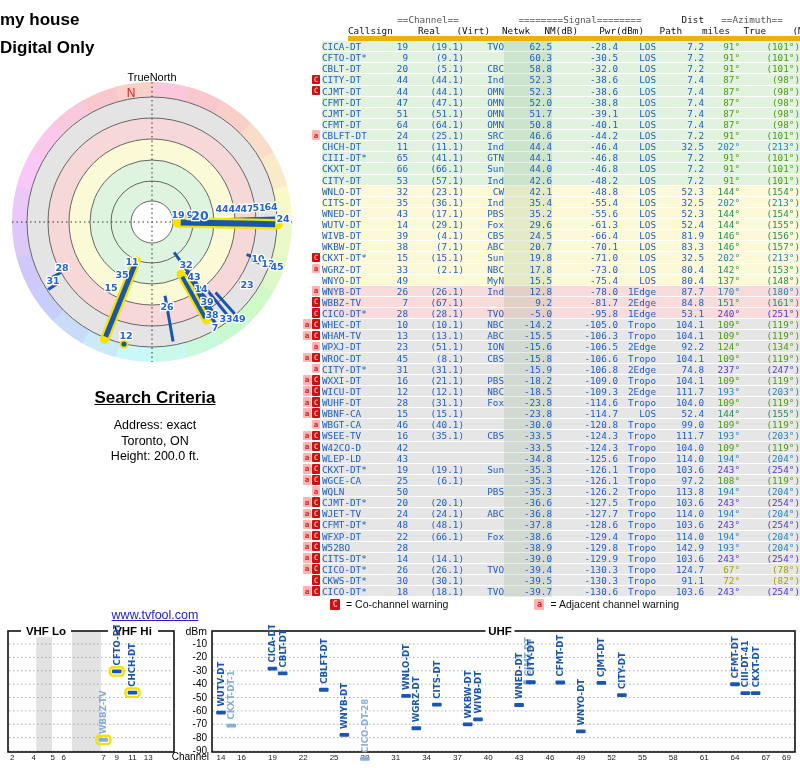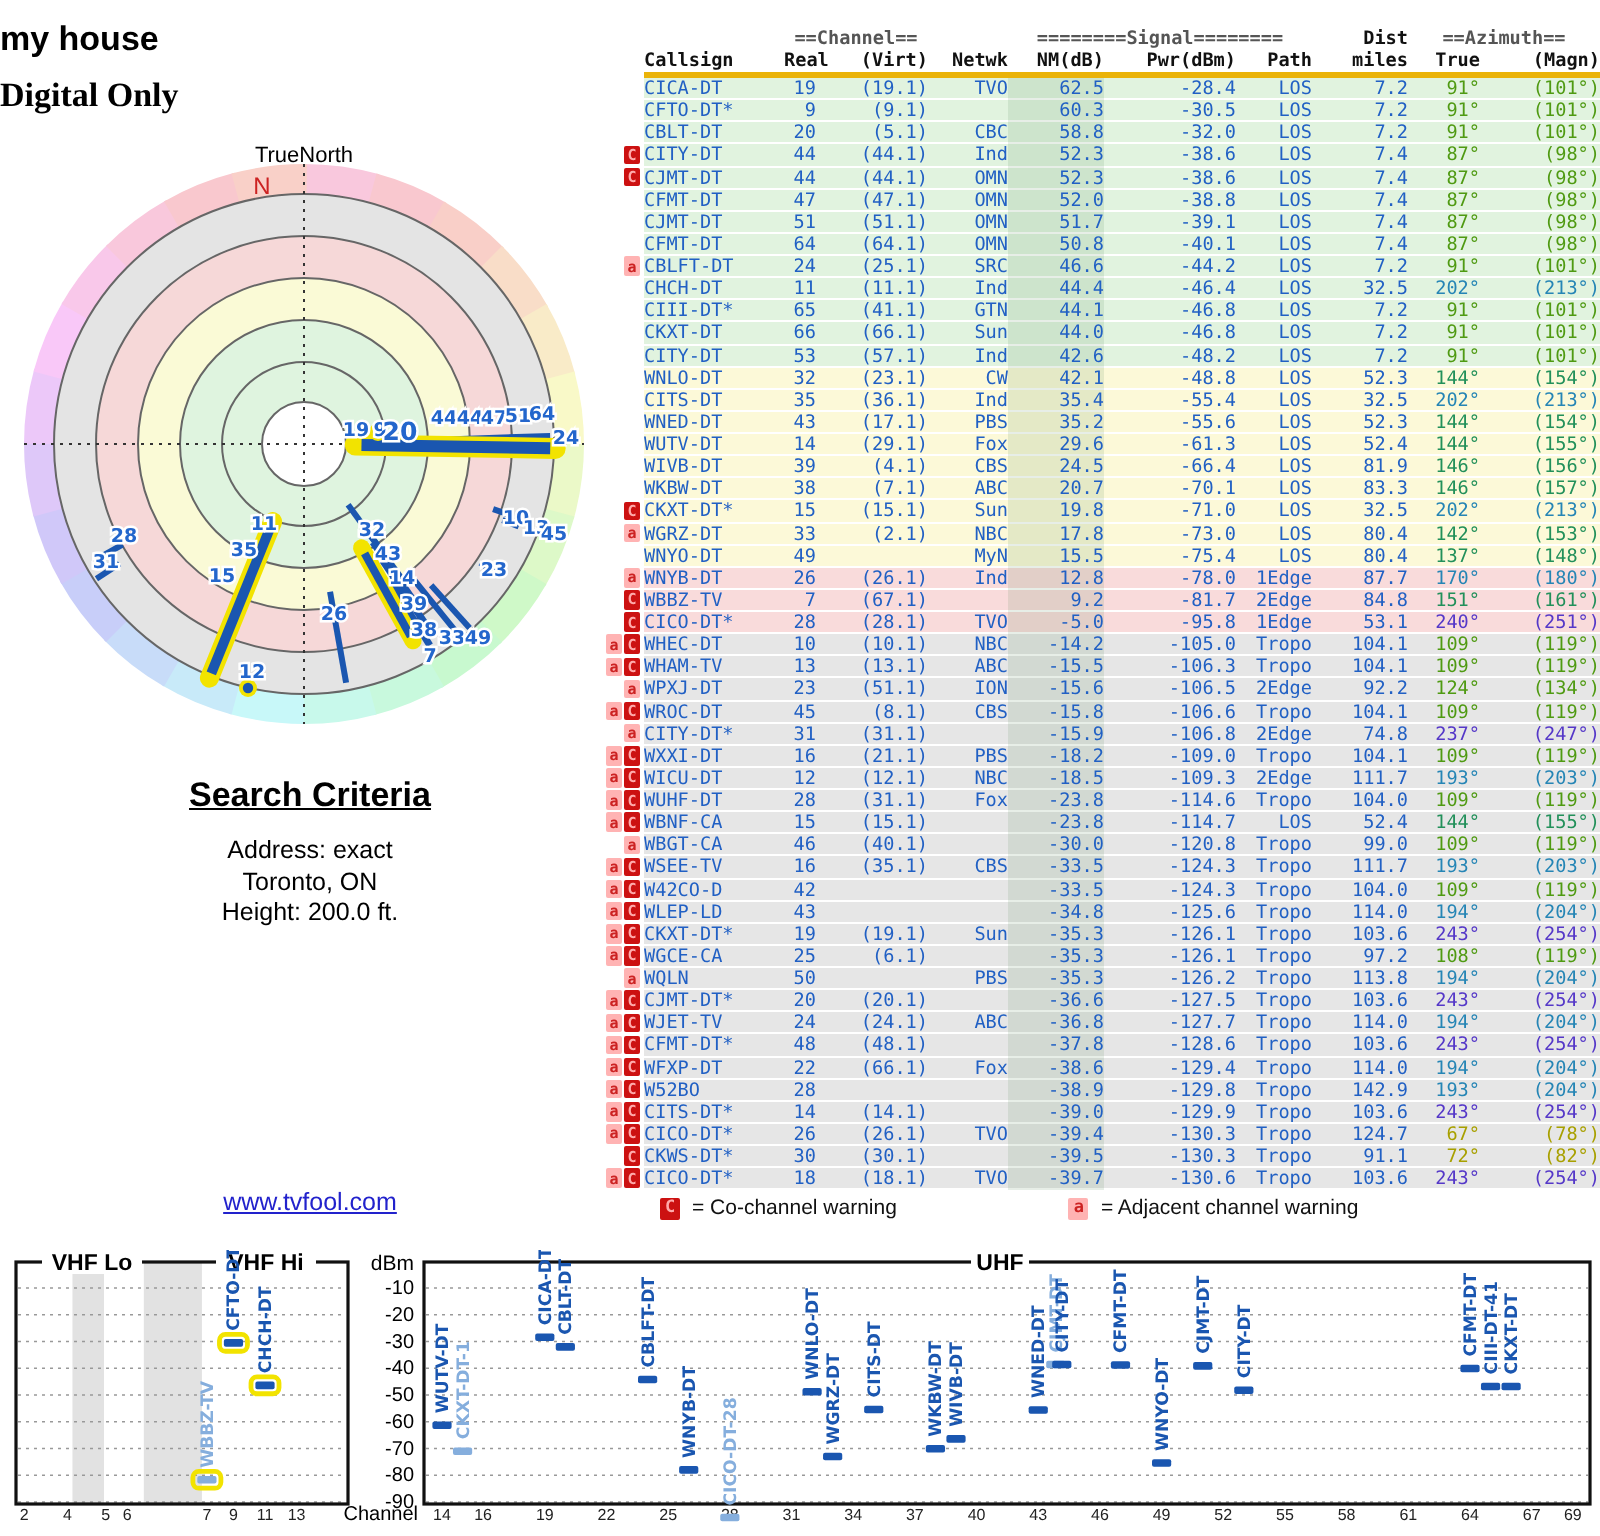--- a/index.html
+++ b/index.html
@@ -3,37 +3,37 @@
 <meta charset="utf-8">
 <style>
   html,body{margin:0;padding:0;}
   body{width:800px;height:768px;background:#fff;position:relative;overflow:hidden;
        font-family:"Liberation Sans",sans-serif;}
   
   #radar-wrap{position:absolute;left:0;top:0;width:310px;height:390px;}
   .radar-title{position:absolute;width:310px;text-align:left;font-weight:bold;
                font-size:17px;color:#000;}
   #radar-title1{top:10px;}
-  #radar-title2{top:38px;font-family:Liberation Serif, serif;}
+  #radar-title2{top:38px;}
   
   #search-block{position:absolute;left:55px;top:388px;width:200px;text-align:center;
                 font-size:12.5px;color:#000;}
   #search-heading{font-weight:bold;font-size:17px;text-decoration:underline;margin-bottom:10px;}
   .search-line{line-height:15.5px;}
   #db-block{margin-top:26px;}
-  #tvfool-link{position:absolute;left:90px;top:594px;width:130px;text-align:center;
+  #tvfool-link{position:absolute;left:90px;top:608px;width:130px;text-align:center;
                font-size:12.5px;color:#2222cc;text-decoration:underline;cursor:pointer;}
   
   #signal-table{position:absolute;left:322px;top:14px;width:478px;
                 font-family:"DejaVu Sans Mono",monospace;font-size:9.3px;color:#111;}
   .hrow,.trow{display:grid;
       grid-template-columns:70px 16px 56px 40px 48px 66px 38px 48px 36px 60px;}
   .hrow{height:11px;line-height:11px;}
-  .hrow.l2{border-bottom:3px solid #eab308;}
-  .hc{white-space:pre;font-weight:bold;}
+  .hrow.l2{border-bottom:5px solid #eab308;margin-left:26px;}
+  .hc{white-space:pre;}
   .hdr-gray{color:#555;text-align:center;}
   .r{text-align:right;}
   .c{text-align:right;}
   .trow{height:11.14px;line-height:11.3px;box-sizing:border-box;border-bottom:1px solid #fff;
         position:relative;}
   .cell{white-space:pre;overflow:visible;}
   .blue{color:#2160c4;}
   .band-g{background:#e1f3df;}
   .band-y{background:#fcf9d8;}
   .band-p{background:#f9dbdb;}

